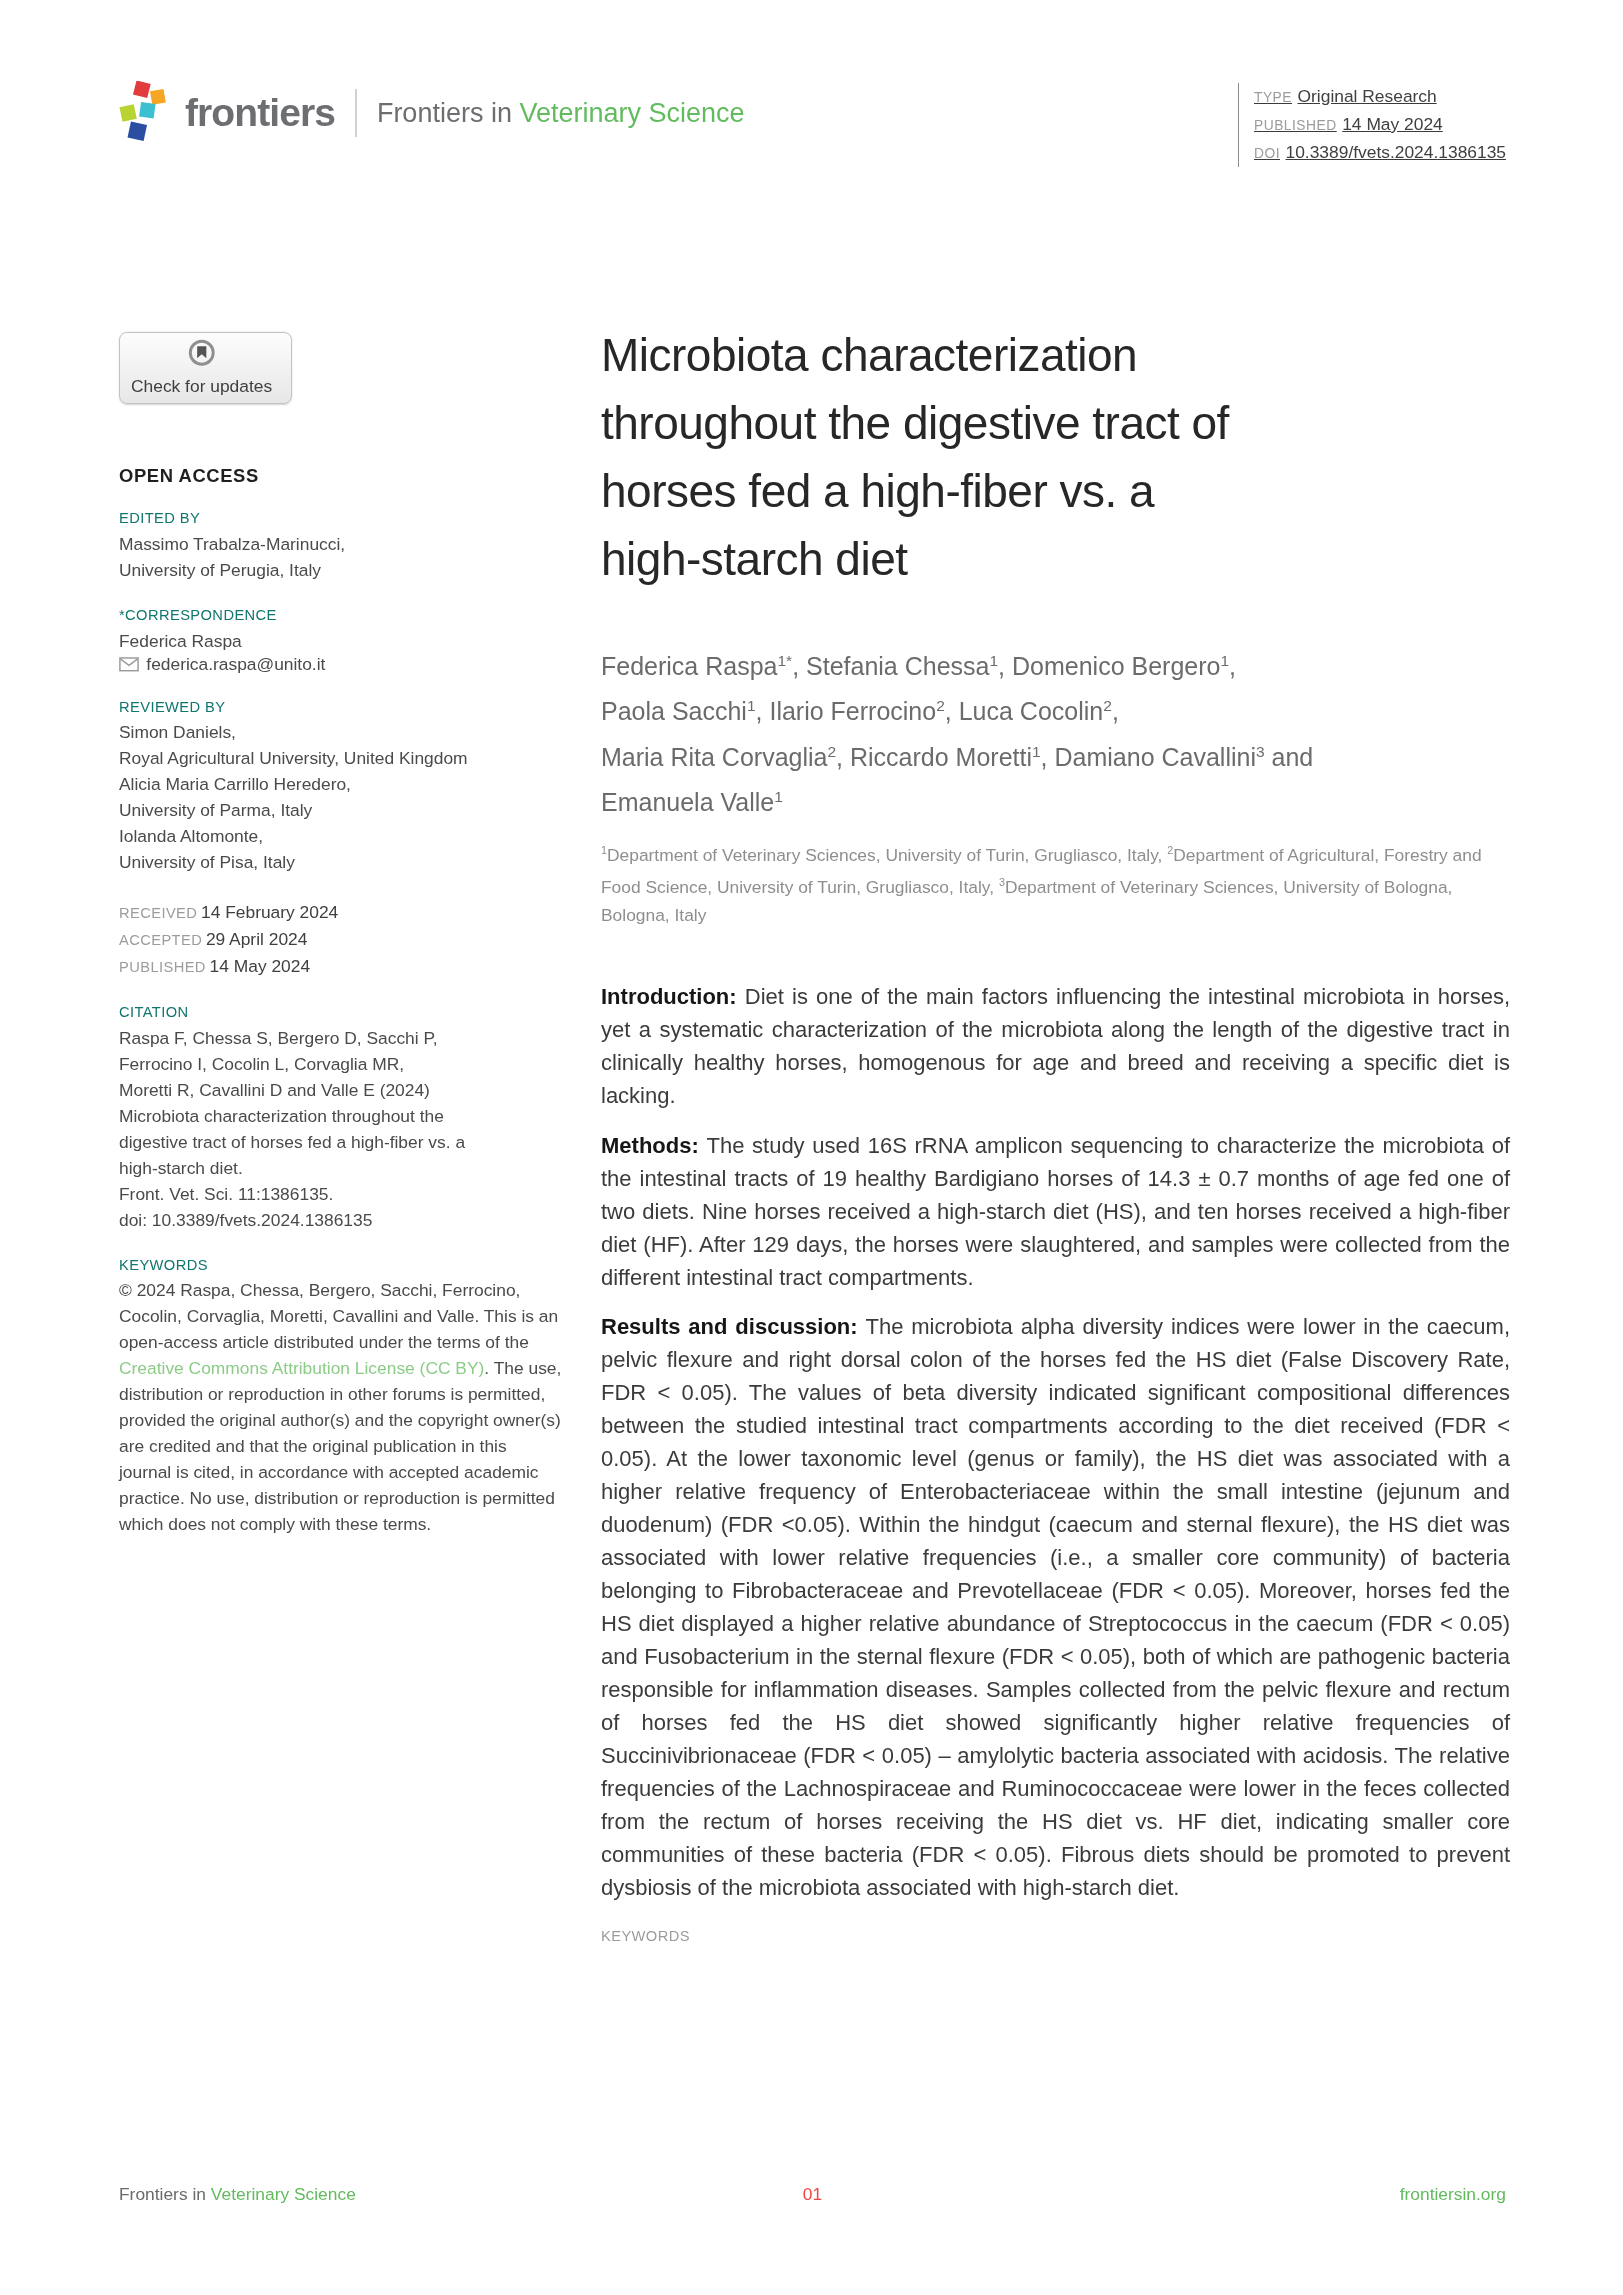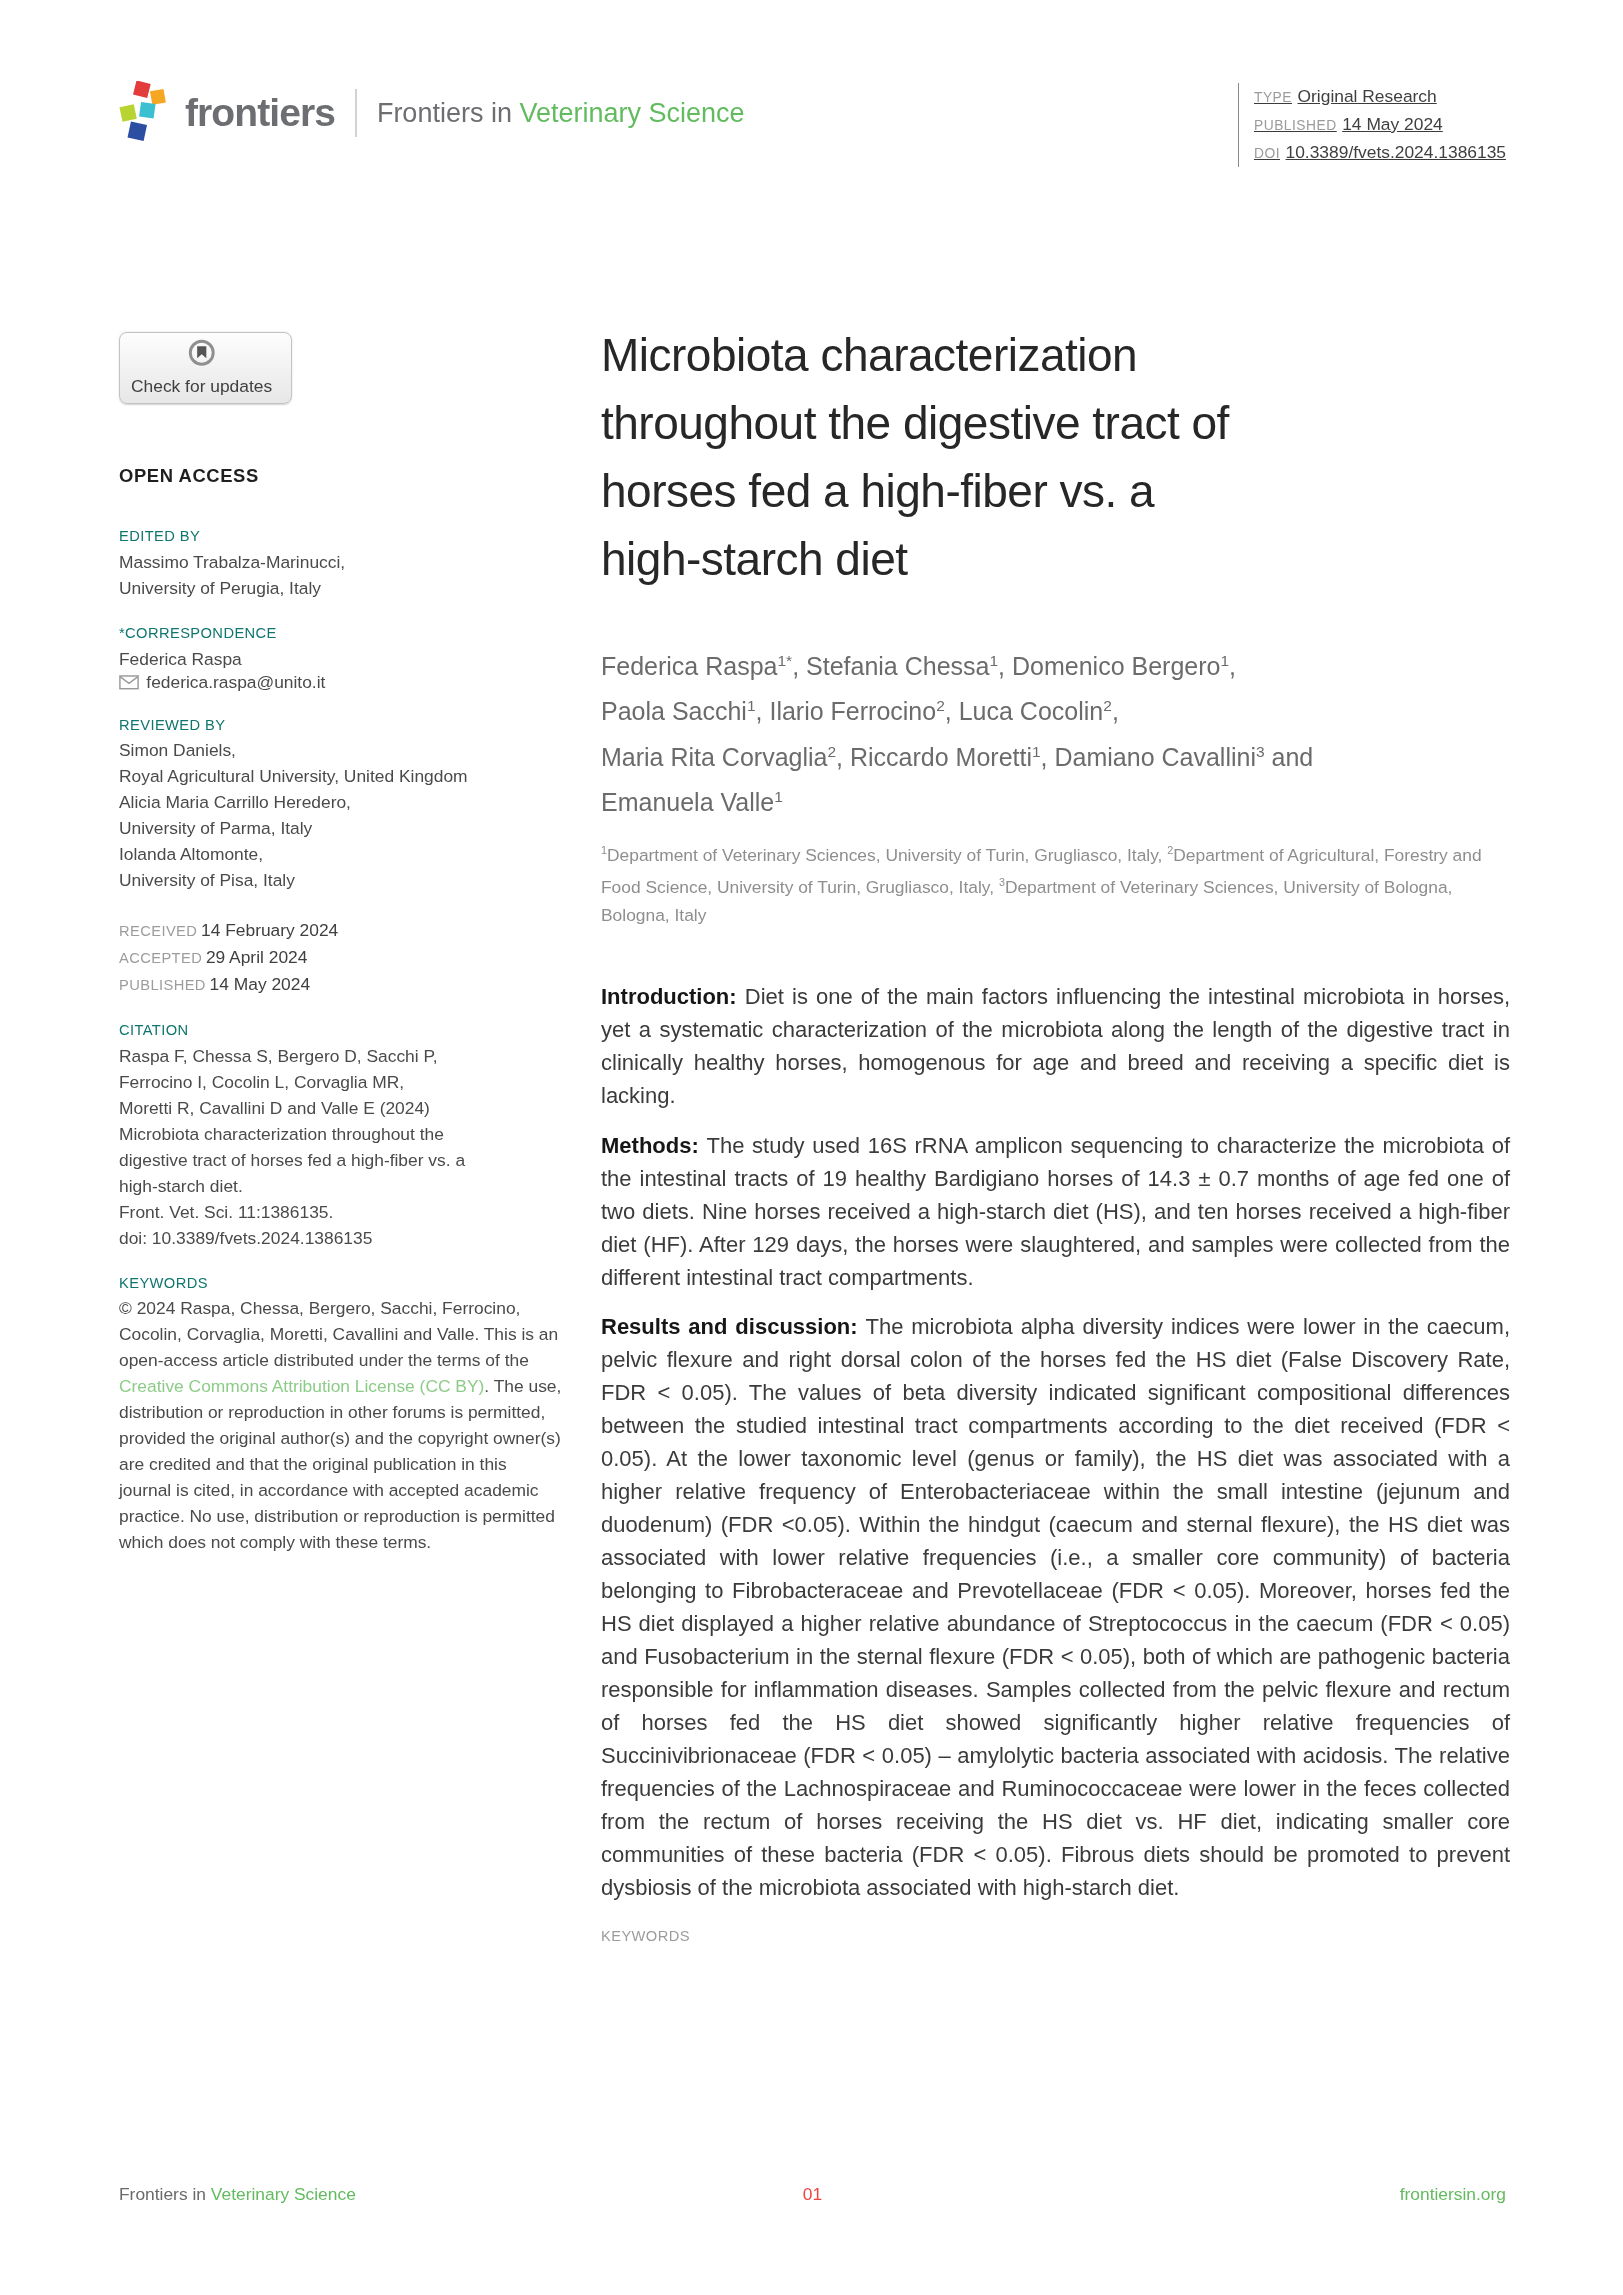--- a/index.html
+++ b/index.html
@@ -22,21 +22,21 @@
   .meta { border-left:1.8px solid #8a8a8a; padding-left:14.7px; margin-top:1.8px;text-decoration:underline; }
   .meta-row { font-size:17.4px; line-height:26px; color:#3f3f3f; }
   .meta-label { font-size:13.8px; color:#9b9b9b; letter-spacing:0.5px; margin-right:5.5px; }
 
   
   .sidebar { position:absolute; left:119px; top:332px; width:443px; }
   .check-updates { display:inline-flex; align-items:center; gap:9.2px;
     padding:6.4px 18.4px 6.4px 11px; background:linear-gradient(#fdfdfd,#e7e7e7);
     border:0.9px solid #c3c3c3; border-radius:8px; box-shadow:0 0.9px 1.8px rgba(0,0,0,.18);
     font-size:17.4px; color:#3f3f3f; cursor:pointer; margin-bottom:61px;flex-direction:column; }
-  .sb-heading { font-size:18.4px; font-weight:bold; color:#1f1f1f; letter-spacing:0.6px; margin-bottom:41px; }
+  .sb-heading { font-size:18.4px; font-weight:bold; color:#1f1f1f; letter-spacing:0.6px; margin-bottom:23px; }
   .sb-section { margin-bottom:24px; }
   .sb-label { font-size:14.7px; color:#0f766e; letter-spacing:0.4px; margin-bottom:4.6px; }
   .sb-text { font-size:17.4px; line-height:26px; color:#4a4a4a; }
   .sb-row { font-size:17.4px; line-height:26px; color:#3f3f3f; }
   .sb-inline-label { font-size:14.7px; color:#9c9c9c; letter-spacing:0.4px; margin-right:3.7px; }
   .sb-email { display:flex; align-items:center; gap:7.3px; font-size:17.4px; color:#4a4a4a; }
   .sb-email a { color:#4a4a4a; text-decoration:none; }
   .rt-g { color:var(--green-link,#8ccc87); }
   .rt-i { }
   .rt-b { font-weight:bold; color:#161616; }

